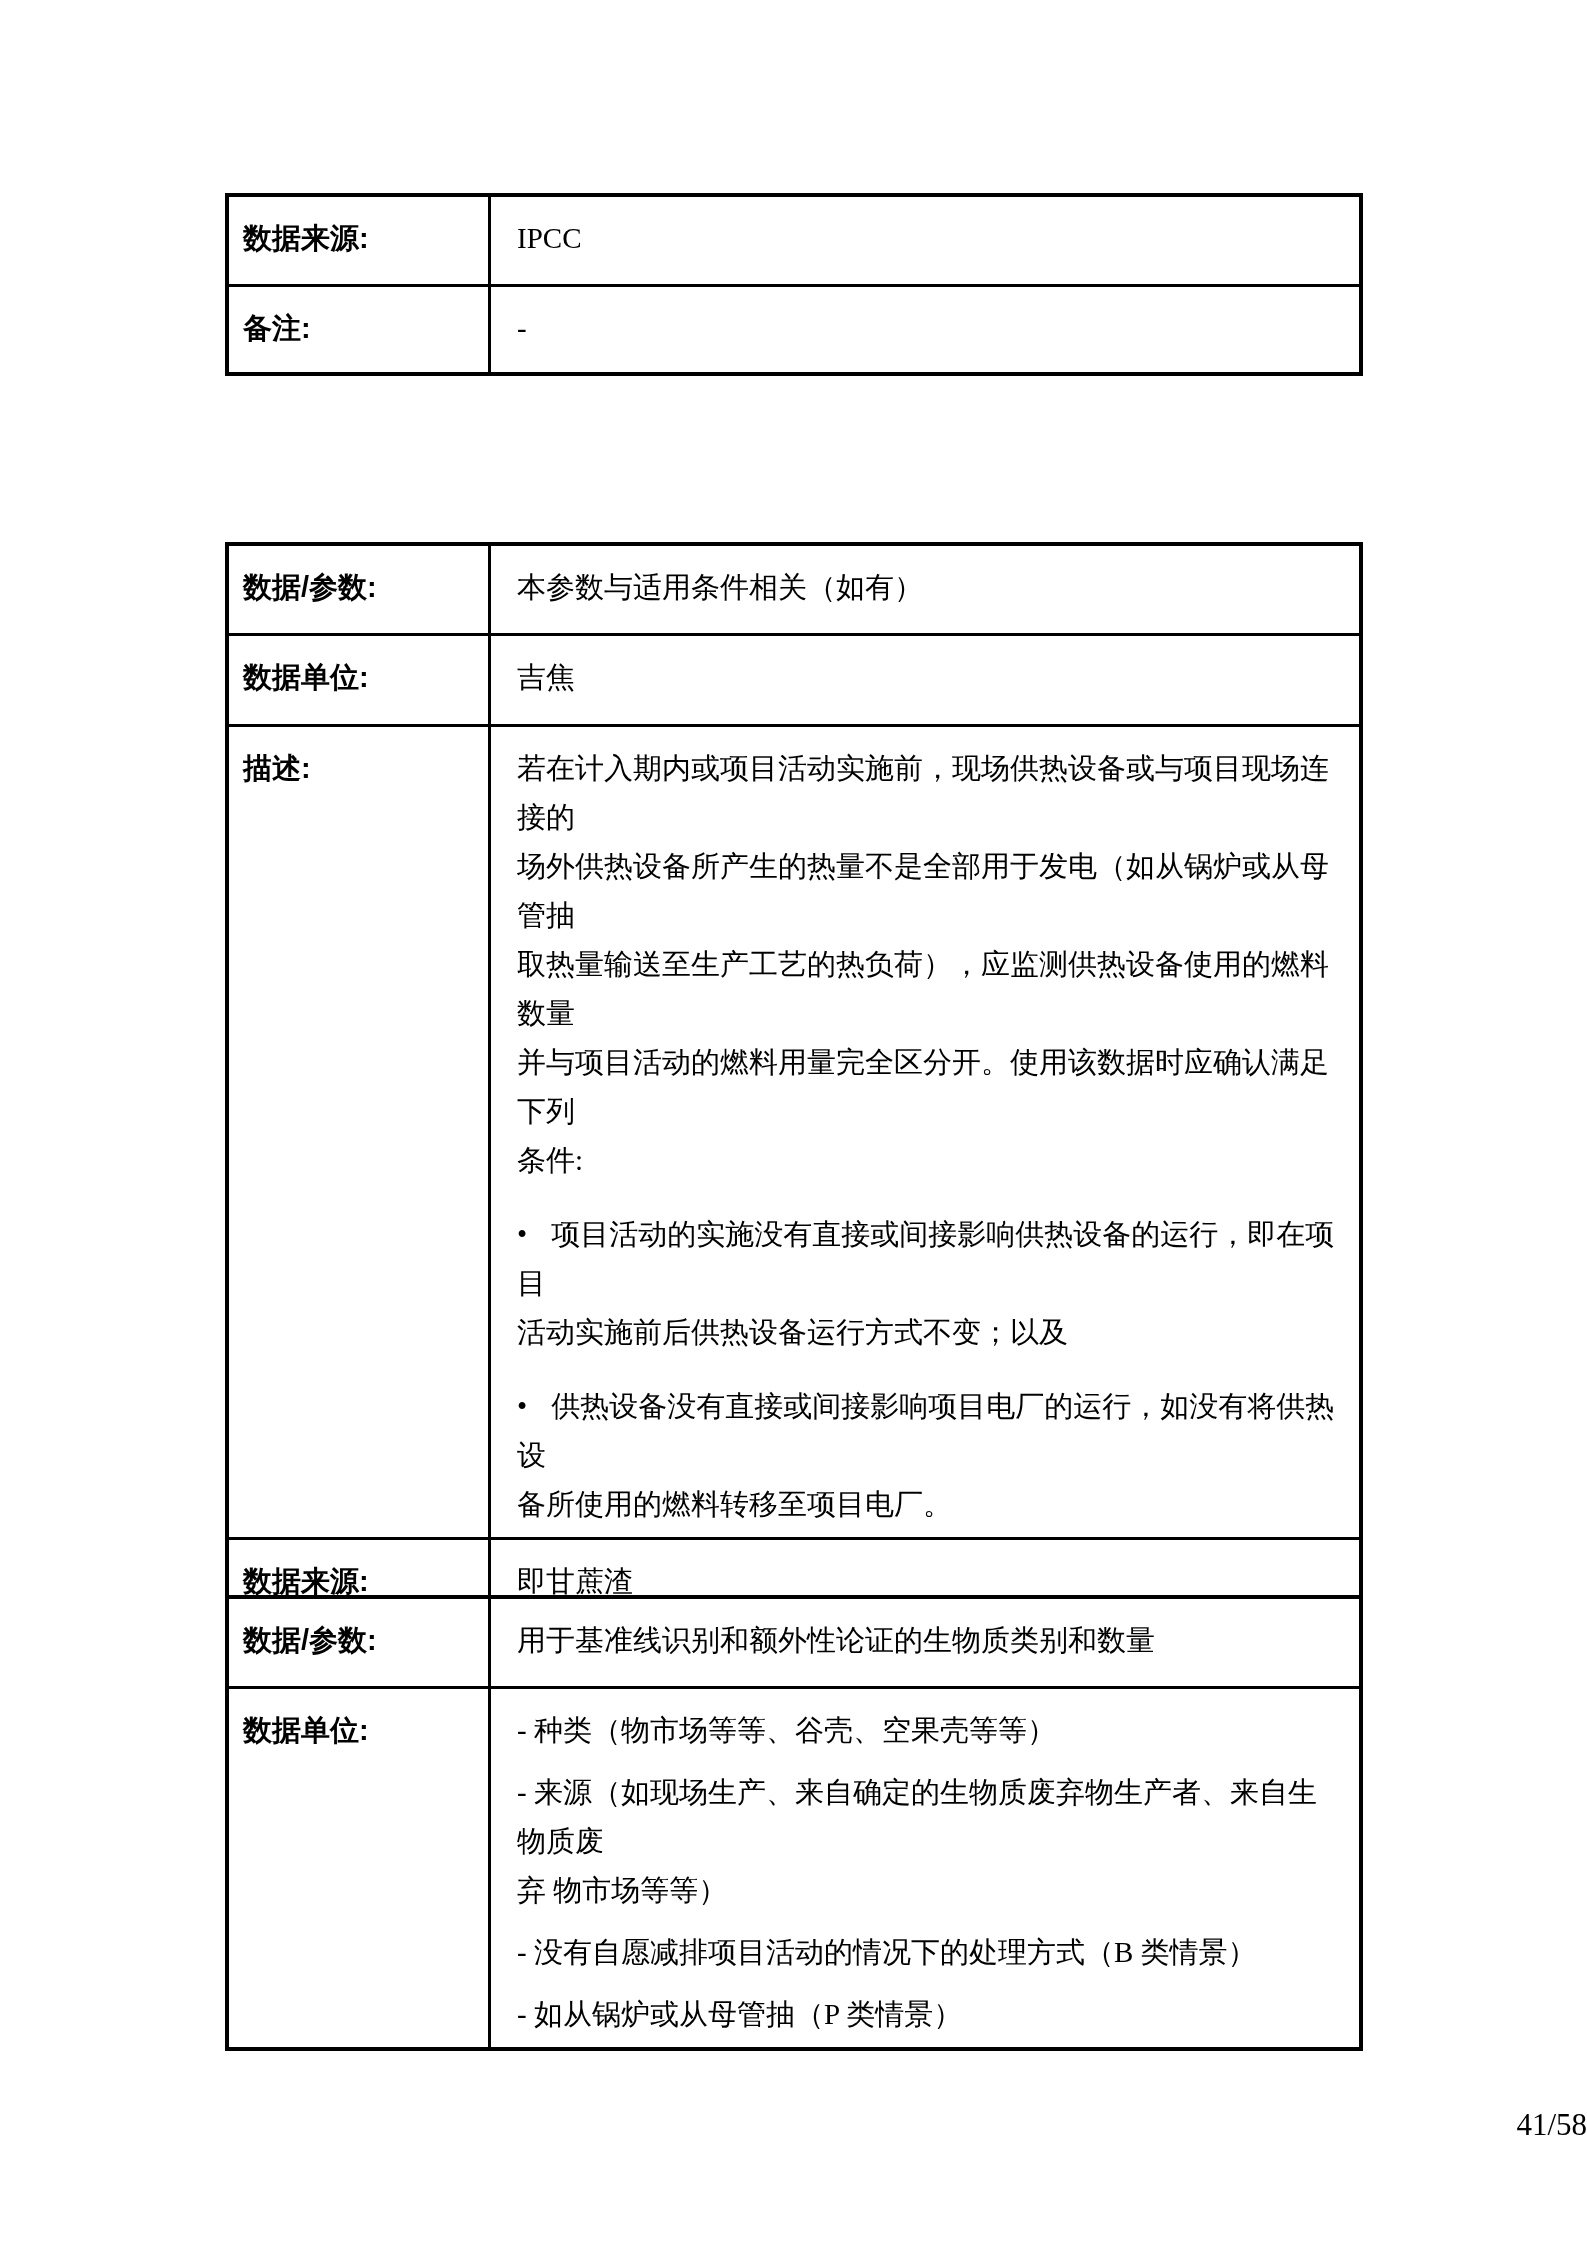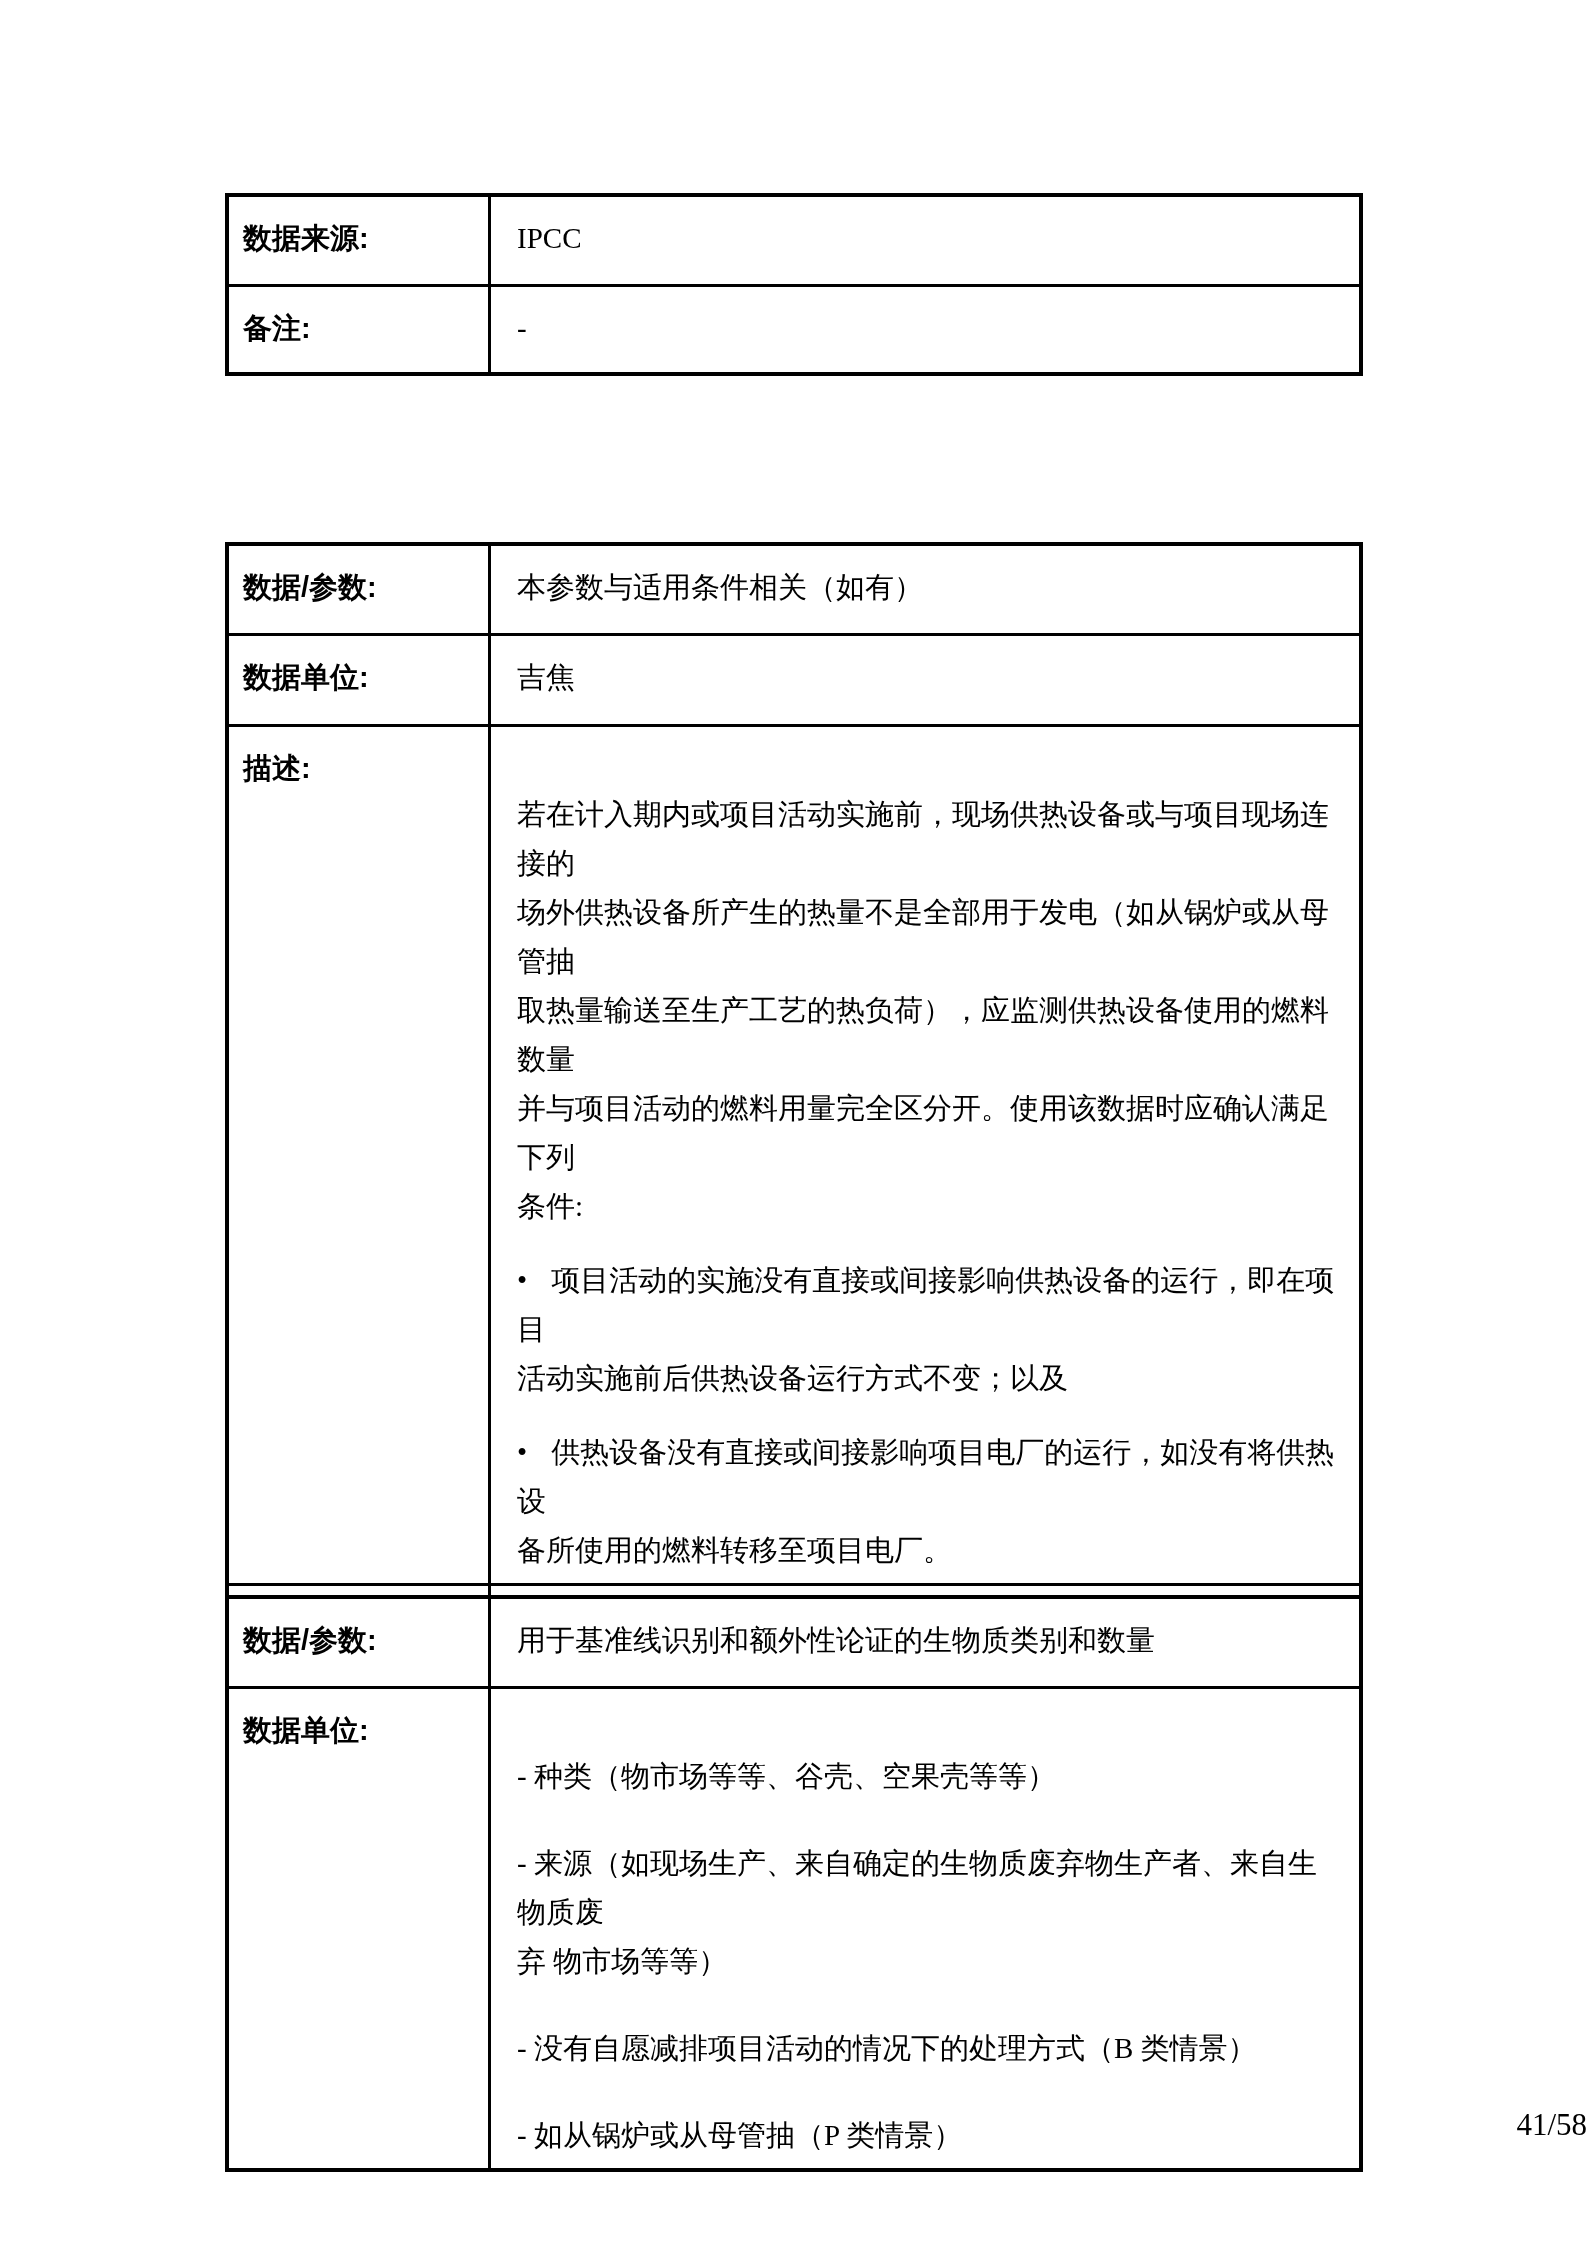--- a/index.html
+++ b/index.html
@@ -35,32 +35,32 @@
   }
   td.lc {
     width: 237px;
     font-family: "Liberation Sans", "DejaVu Sans", sans-serif;
     font-weight: bold;
     padding: 17px 8px 8px 14px;
   }
   td.vc {
     padding: 17px 20px 8px 26px;
   }
-  .t { white-space: pre-line; margin-top: 46px; }
+  .t { white-space: pre-line; }
   tr.r90  { height: 90px; }
   tr.r138 { height: 138px; }
   tr.r89  { height: 89px; }
   tr.r91  { height: 91px; }
   tr.r519 { height: 519px; }
   tr.r88  { height: 88px; }
   tr.r140 { height: 140px; }
   tr.r345 { height: 345px; }
   .desc-bullet { margin-top: 25px; }
   .bullet-dot { margin-right: 24px; }
-  .unit-item + .unit-item { margin-top: 38px; }
+  .unit-item + .unit-item { margin-top: 13px; }
   .footer {
     position: absolute;
     top: 2105px;
     left: 0; width: 1587px;
     text-align: right;
     font-size: 31px;
     line-height: 40px;
   }
 </style>
 </head>

